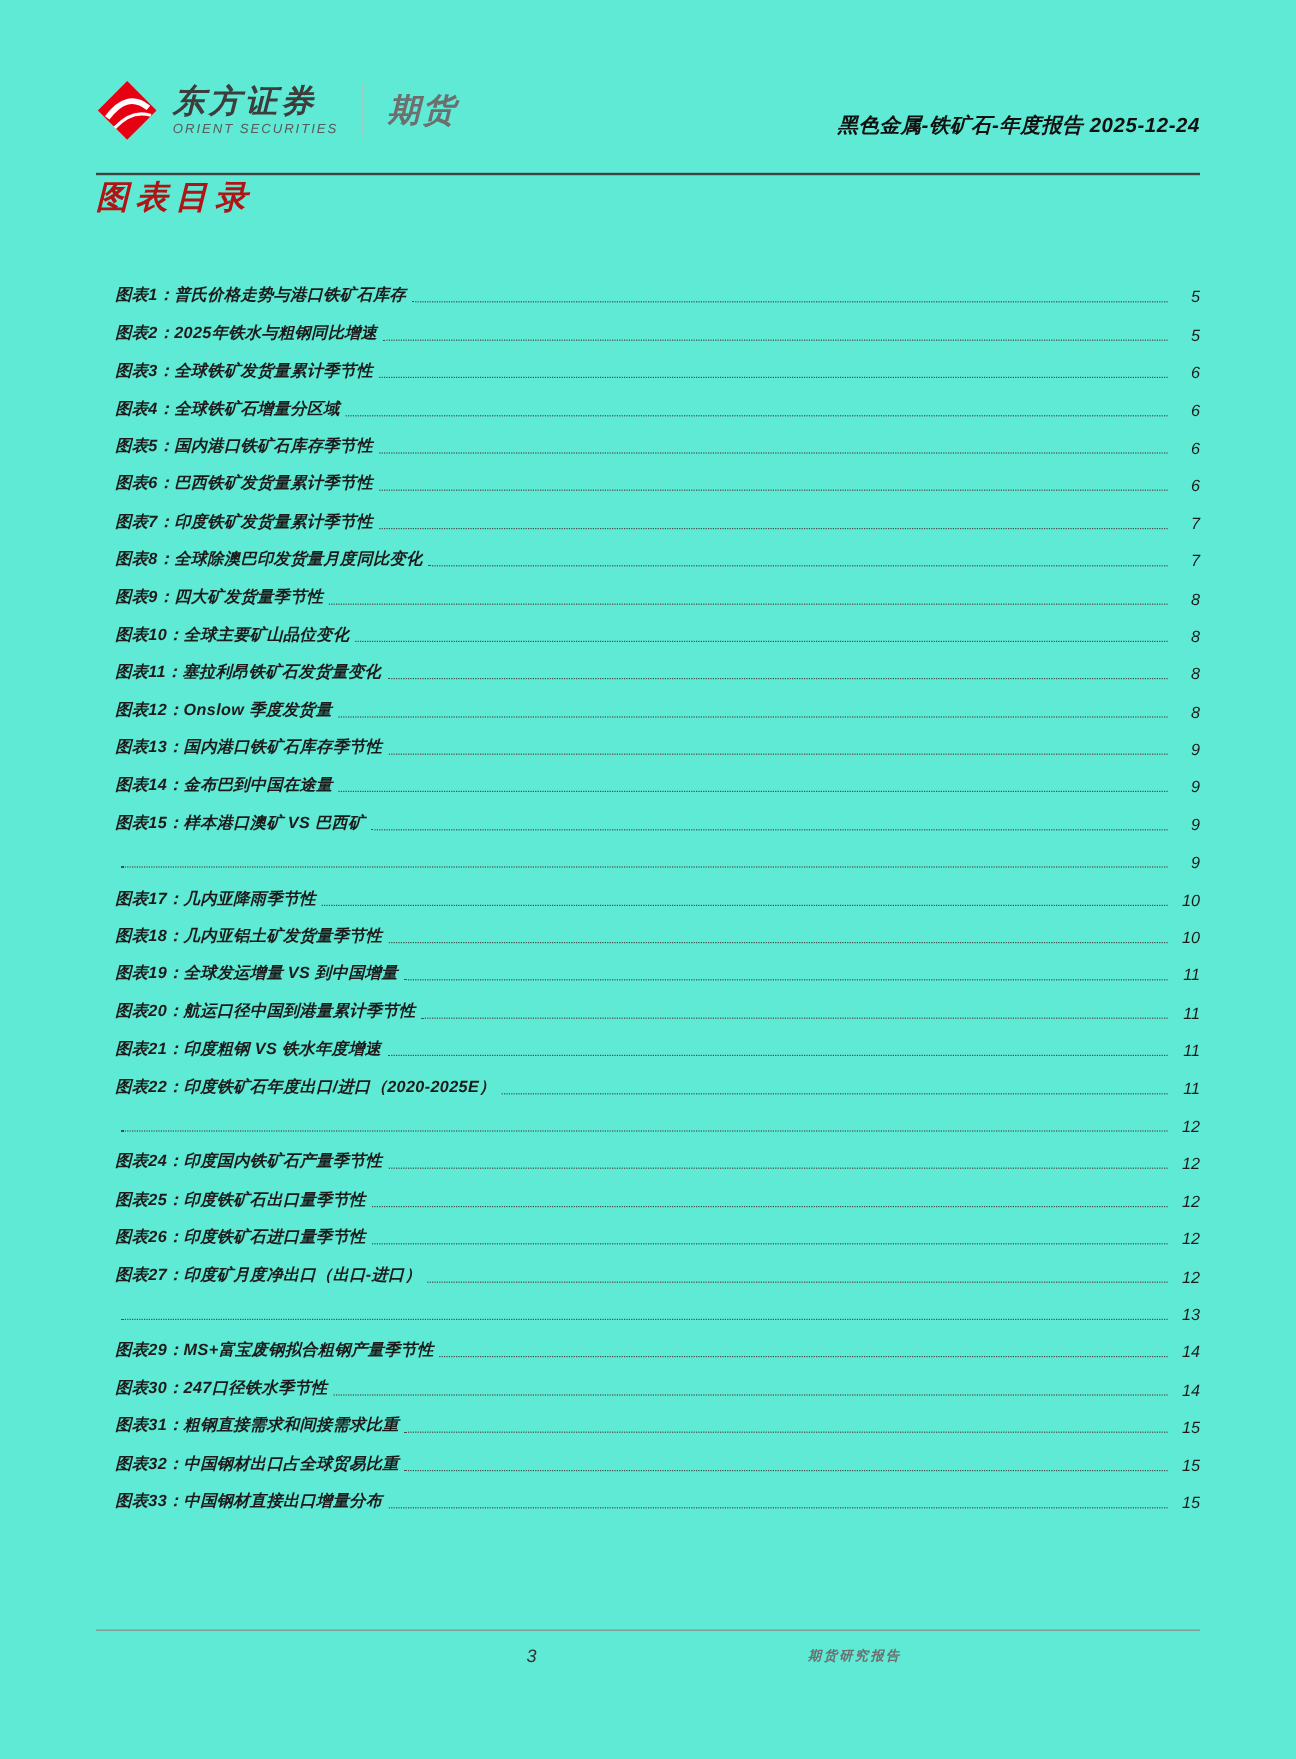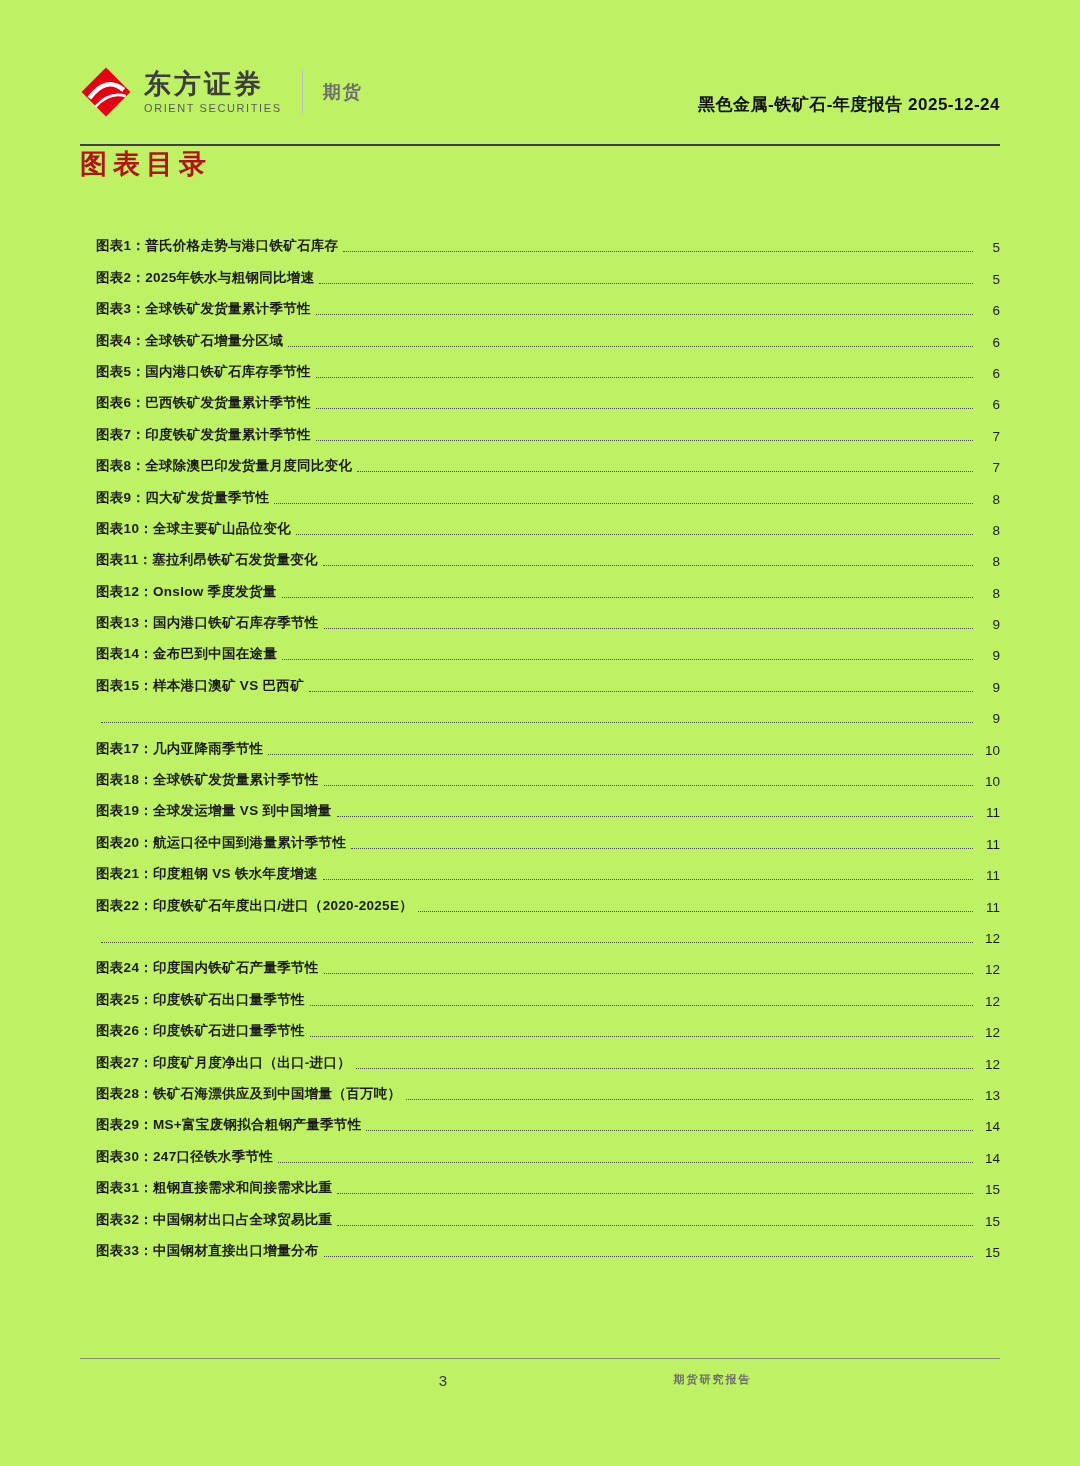--- a/index.html
+++ b/index.html
@@ -4,22 +4,23 @@
 <style>
   * { margin: 0; padding: 0; box-sizing: border-box; }
   html, body { background: #9a9a9a; }
   body { font-family: "Liberation Sans", "DejaVu Sans", sans-serif; }
 
   .page {
     position: relative;
     width: 1080px;
     height: 1466px;
     margin: 0 auto;
-    background: #bef264;
+    background: #5eead4;
     overflow: hidden;
+    font-style: italic;
   }
 
   
   .header {
     position: absolute;
     top: 66px;
     left: 80px;
     right: 80px;
     display: flex;
     justify-content: space-between;
@@ -48,21 +49,21 @@
     letter-spacing: 1.6px;
     margin-top: 3px;
   }
   .brand-divider {
     width: 1px;
     height: 44px;
     background: #c0c0c0;
     margin: 0 20px;
   }
   .dept {
-    font-size: 18px;
+    font-size: 27px;
     font-weight: bold;
     color: #6e6e6e;
     letter-spacing: 2px;
   }
   .report-title {
     font-size: 17px;
     font-weight: bold;
     color: #111111;
     padding-bottom: 2px;
     letter-spacing: 0.5px;
@@ -274,21 +275,21 @@
     <span class="toc-page">9</span>
   </div>
 
   <div class="toc-row">
     <span class="toc-label">图表17：几内亚降雨季节性</span>
     <span class="toc-leader"></span>
     <span class="toc-page">10</span>
   </div>
 
   <div class="toc-row">
-    <span class="toc-label">图表18：全球铁矿发货量累计季节性</span>
+    <span class="toc-label">图表18：几内亚铝土矿发货量季节性</span>
     <span class="toc-leader"></span>
     <span class="toc-page">10</span>
   </div>
 
   <div class="toc-row">
     <span class="toc-label">图表19：全球发运增量 VS 到中国增量</span>
     <span class="toc-leader"></span>
     <span class="toc-page">11</span>
   </div>
 
@@ -333,21 +334,20 @@
     <span class="toc-page">12</span>
   </div>
 
   <div class="toc-row">
     <span class="toc-label">图表27：印度矿月度净出口（出口-进口）</span>
     <span class="toc-leader"></span>
     <span class="toc-page">12</span>
   </div>
 
   <div class="toc-row">
-    <span class="toc-label">图表28：铁矿石海漂供应及到中国增量（百万吨）</span>
     <span class="toc-leader"></span>
     <span class="toc-page">13</span>
   </div>
 
   <div class="toc-row">
     <span class="toc-label">图表29：MS+富宝废钢拟合粗钢产量季节性</span>
     <span class="toc-leader"></span>
     <span class="toc-page">14</span>
   </div>
 

